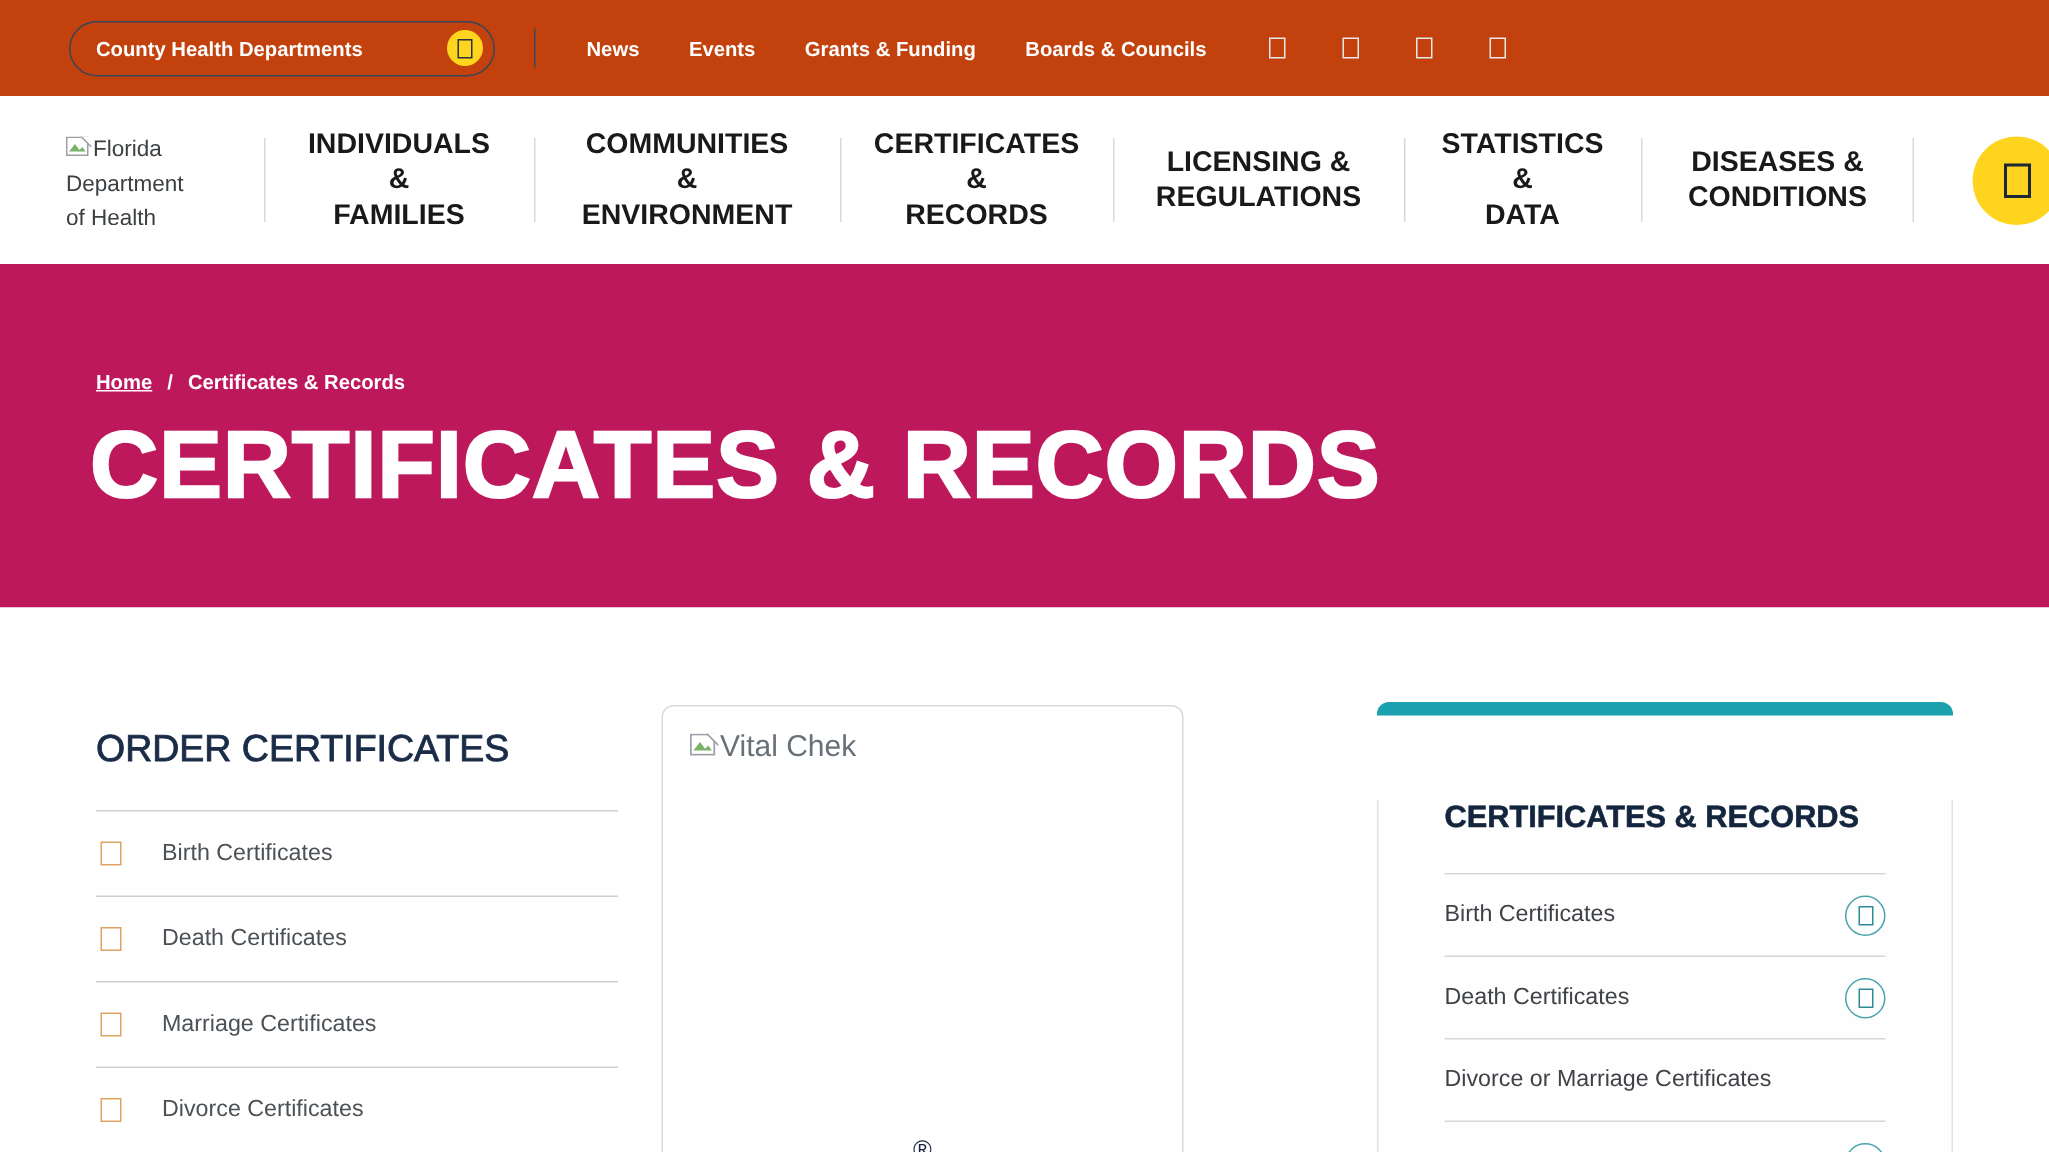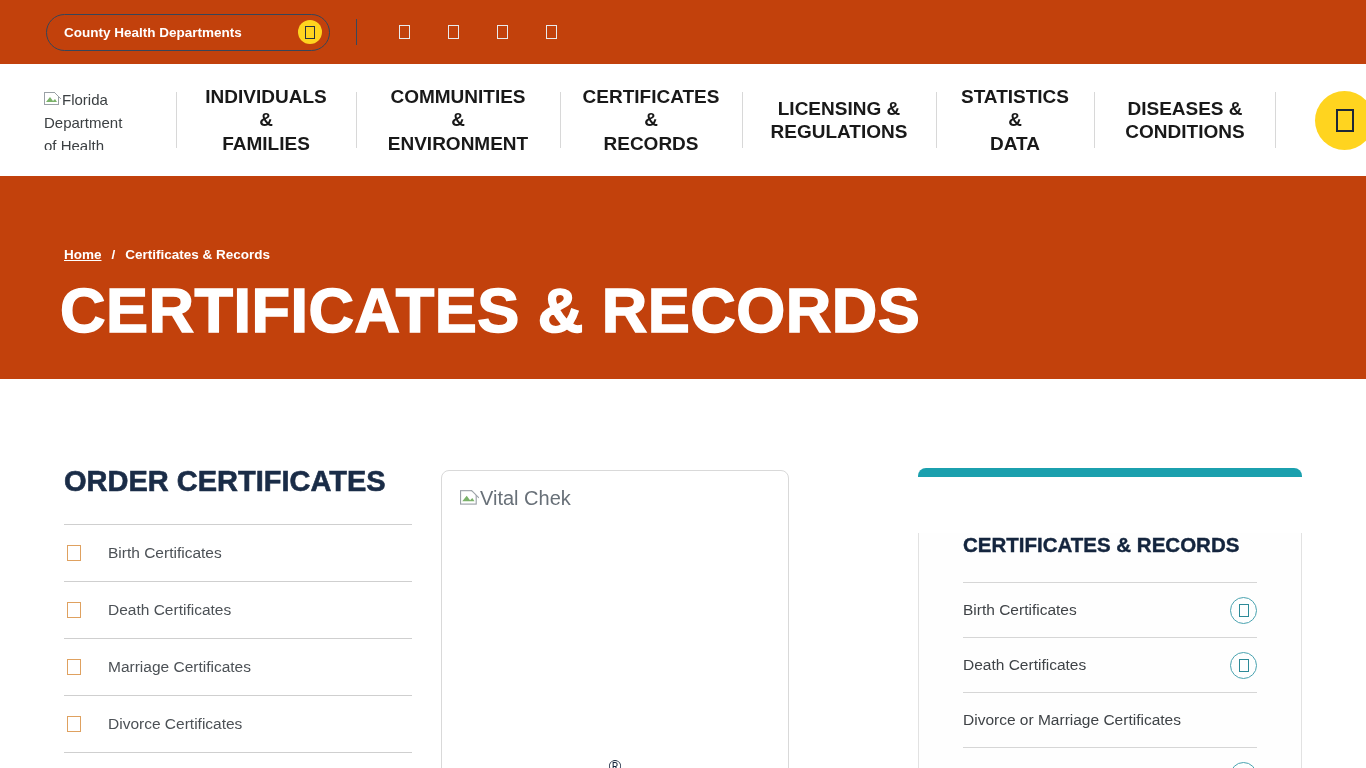--- a/index.html
+++ b/index.html
@@ -35,32 +35,32 @@
   .nav-item::before { content:""; position:absolute; left:0; top:28px; width:1px; height:56px; background:#d8d8d8; }
   .nav-item:last-child::after { content:""; position:absolute; right:0; top:28px; width:1px; height:56px; background:#d8d8d8; }
   .nav-item:nth-child(1){ width:180px; } .nav-item:nth-child(2){ width:204px; }
   .nav-item:nth-child(3){ width:182px; } .nav-item:nth-child(4){ width:194px; }
   .nav-item:nth-child(5){ width:158px; } .nav-item:nth-child(6){ width:182px; }
   .nav-search { position:absolute; right:-14px; top:27px; width:59px; height:59px; border-radius:50%;
     background:#ffd41f; display:flex; align-items:center; justify-content:center; cursor:pointer; }
   .tofu-search { width:18px; height:23px; border:2px solid #1c2737; }
 
   
-  .hero { position:absolute; top:176px; left:0; width:1366px; height:203px; background:#c2410c; }
+  .hero { position:absolute; top:176px; left:0; width:1366px; height:229px; background:#be185d; }
   .breadcrumb { position:absolute; left:64px; top:71px; display:flex; gap:10px; align-items:baseline;
     color:#fff; font-size:13.5px; font-weight:bold; }
   .breadcrumb .home { text-decoration:underline; cursor:pointer; }
   .hero-title { position:absolute; left:60px; top:98px; color:#fff; font-size:63px; font-weight:bold;
     -webkit-text-stroke:1.5px #fff; letter-spacing:0.5px; }
 
   
   .content { position:absolute; top:405px; left:0; width:1366px; height:420px; background:#fff; }
 
   .order-col { position:absolute; left:64px; top:60px; width:348px; }
-  .order-title { font-size:29px; font-weight:bold; color:#1a2c47; -webkit-text-stroke:0.6px #1a2c47; }
+  .order-title { font-size:25px; font-weight:normal; color:#1a2c47;margin-top:20px; -webkit-text-stroke:0.6px #1a2c47; }
   .order-list { margin-top:26px; border-top:1px solid #cfcfcf; }
   .order-row { height:57px; border-bottom:1px solid #cfcfcf; display:flex; align-items:center;
     gap:27px; padding-left:3px; cursor:pointer; }
   .tofu-orange { width:14px; height:16px; border:1px solid #dfa160; flex:0 0 auto; }
   .order-label { font-size:15.5px; color:#4c5156; }
 
   .vitalchek-card { position:absolute; left:441px; top:65px; width:348px; height:345px;
     border:1px solid #d9d9d9; border-radius:8px; background:#fff; padding:16px 18px; cursor:pointer; }
   .vitalchek-alt { font-size:20px; color:#687078; }
   .vitalchek-reg { position:absolute; left:50%; transform:translateX(-50%); top:286px;
@@ -83,20 +83,26 @@
 <body>
 
 <div class="topbar">
   <div class="pill county-pill">
     <span>County Health Departments</span>
     <span class="yellow-circle">
         <span class="tofu-dark"></span>
       </span>
   </div>
   <div class="topbar-divider"></div>
+  <div class="topbar-links">
+    <a class="topbar-link">News</a>
+    <a class="topbar-link">Events</a>
+    <a class="topbar-link">Grants &amp; Funding</a>
+    <a class="topbar-link">Boards &amp; Councils</a>
+  </div>
   <div class="social-row">
     <span class="social-box"></span>
     <span class="social-box"></span>
     <span class="social-box"></span>
     <span class="social-box"></span>
   </div>
 </div>
 
 <div class="mainnav">
   <div class="logo">

